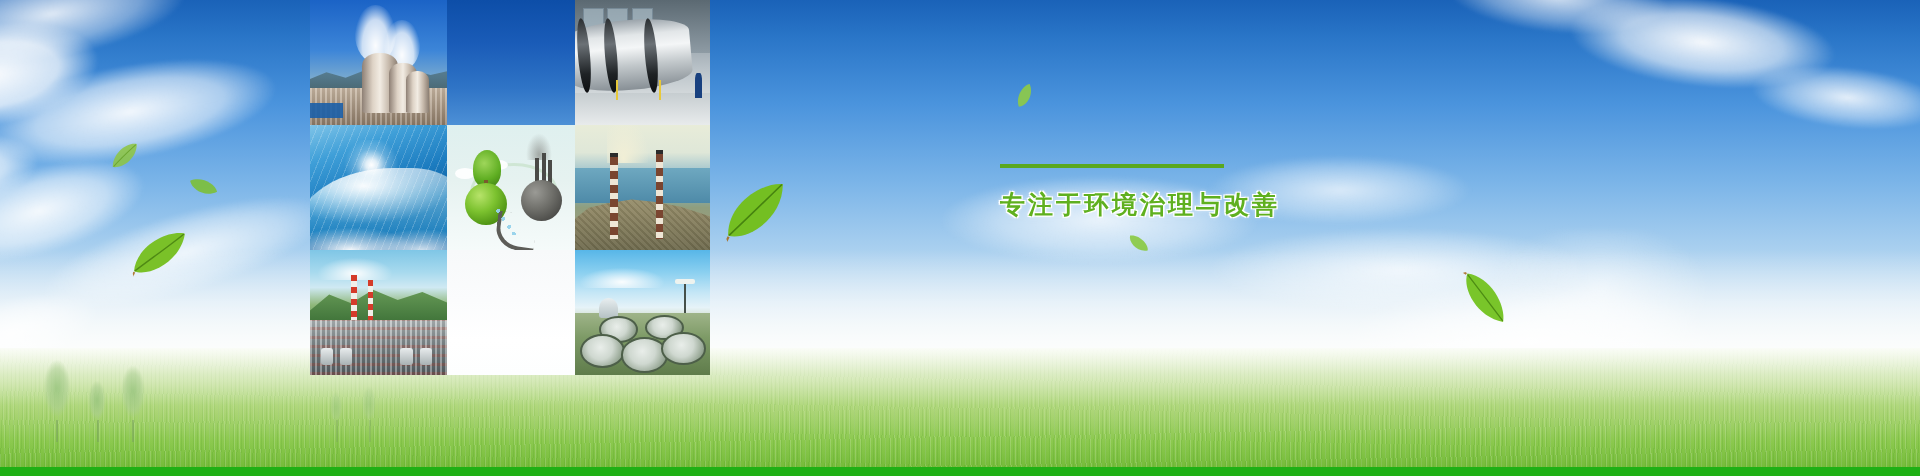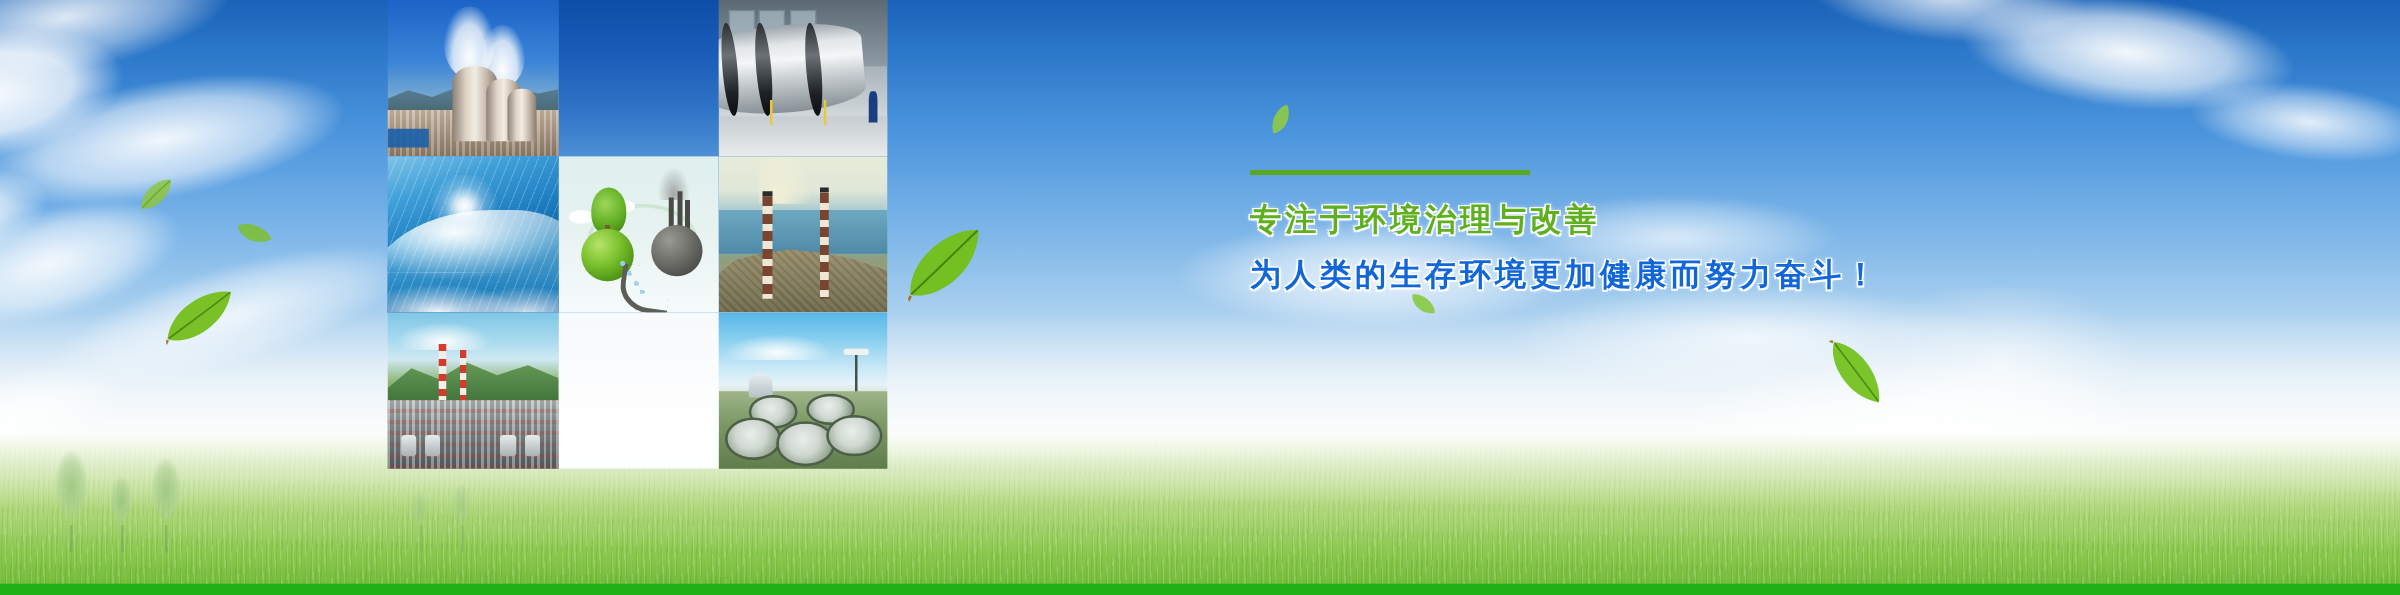--- a/index.html
+++ b/index.html
@@ -270,21 +270,21 @@
   .ph-wwtp .basin{position:absolute;border-radius:50%;
     background:radial-gradient(circle at 45% 38%, #e9eeea 0%, #cfd8d0 42%, #96a694 75%, #64755f 100%);
     border:2px solid #4d5f49;}
   .ph-wwtp .b1{left:4%;bottom:6%;width:30%;height:24%;}
   .ph-wwtp .b2{left:34%;bottom:2%;width:32%;height:25%;}
   .ph-wwtp .b3{left:64%;bottom:8%;width:30%;height:23%;}
   .ph-wwtp .b4{left:18%;bottom:26%;width:26%;height:18%;}
   .ph-wwtp .b5{left:52%;bottom:28%;width:26%;height:17%;}
 
   
-  .textblock{position:absolute;left:1000px;top:136px;}
+  .textblock{position:absolute;left:1000px;top:164px;}
   .rule{
     width:224px;height:4px;background:#5aa81f;margin-bottom:18px;
   }
   .headline{
     font-size:25px;font-weight:bold;letter-spacing:3px;line-height:1.5;
     color:#5fb01f;
     text-shadow:
       -1.2px -1.2px 0 #ffffff, 1.2px -1.2px 0 #ffffff,
       -1.2px  1.2px 0 #ffffff, 1.2px  1.2px 0 #ffffff,
        0 0 4px rgba(255,255,255,.9);
@@ -429,21 +429,20 @@
         <div class="basin b2"></div>
         <div class="basin b3"></div>
       </div>
     </div>
 
   </div>
 
   <div class="textblock">
     <div class="rule"></div>
     <div class="headline">专注于环境治理与改善</div>
-    <div class="subline">为人类的生存环境更加健康而努力奋斗！</div>
   </div>
 
   <div class="leaf" style="left:108px;top:146px;transform:rotate(-28deg);">
     <svg width="34" height="20" viewBox="0 0 34 20">
         <path d="M1 14 C8 1 26 -1 33 5 C26 18 9 20 1 14 Z" fill="#8ec63f" opacity=".85"></path>
         <path d="M2 14 C12 10 24 7 32 5" stroke="#5e9a20" stroke-width="1" fill="none" opacity=".7"></path>
       </svg>
   </div>
   <div class="leaf" style="left:188px;top:178px;transform:rotate(38deg);">
     <svg width="30" height="18" viewBox="0 0 30 18">

